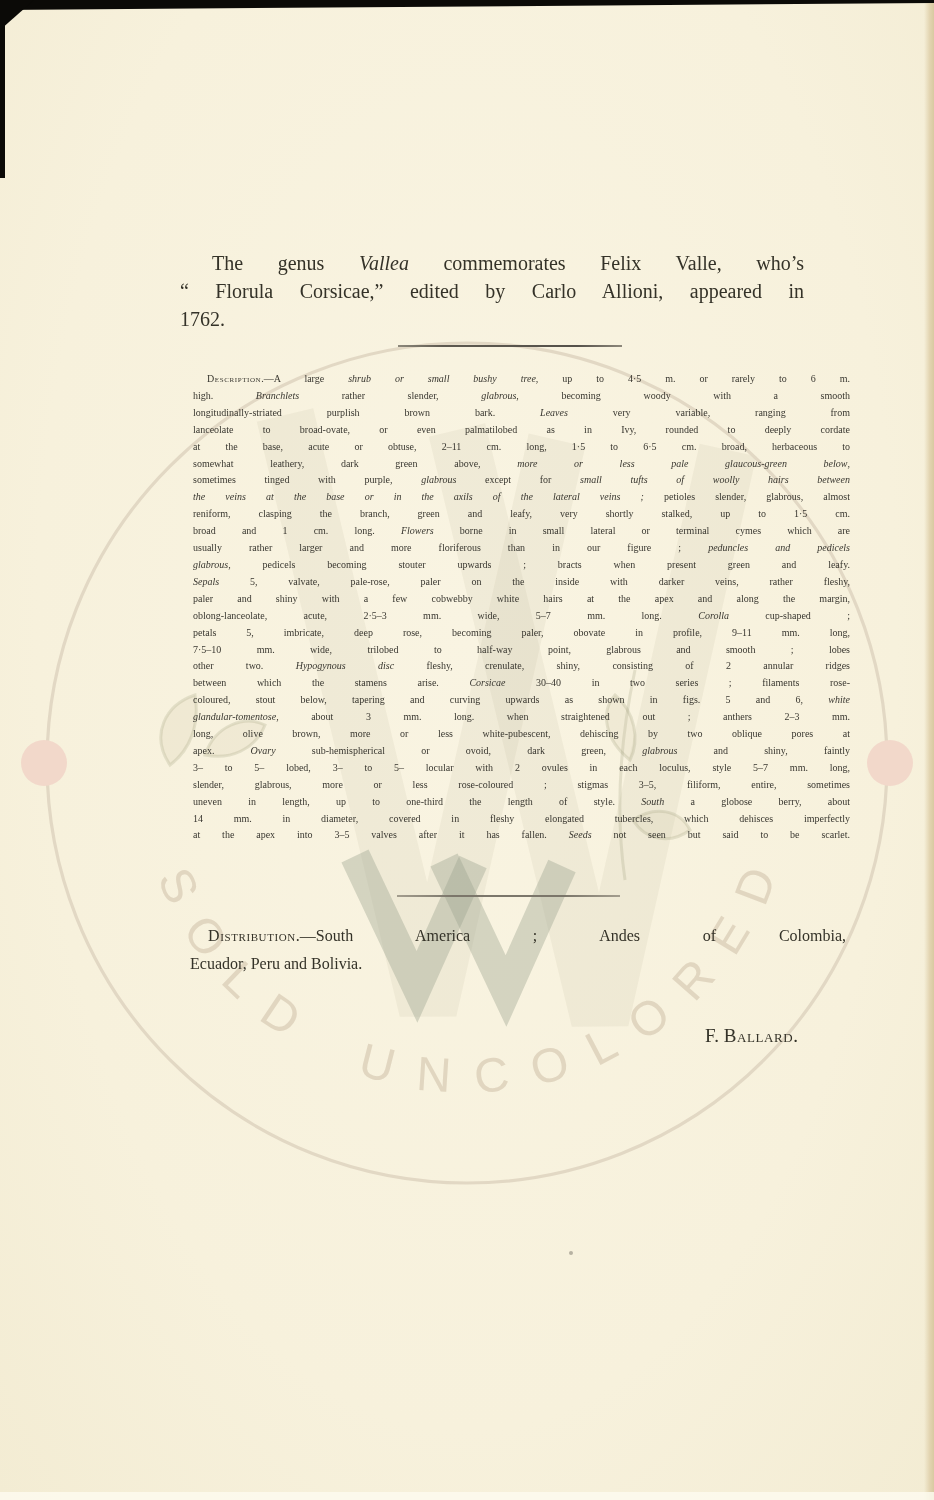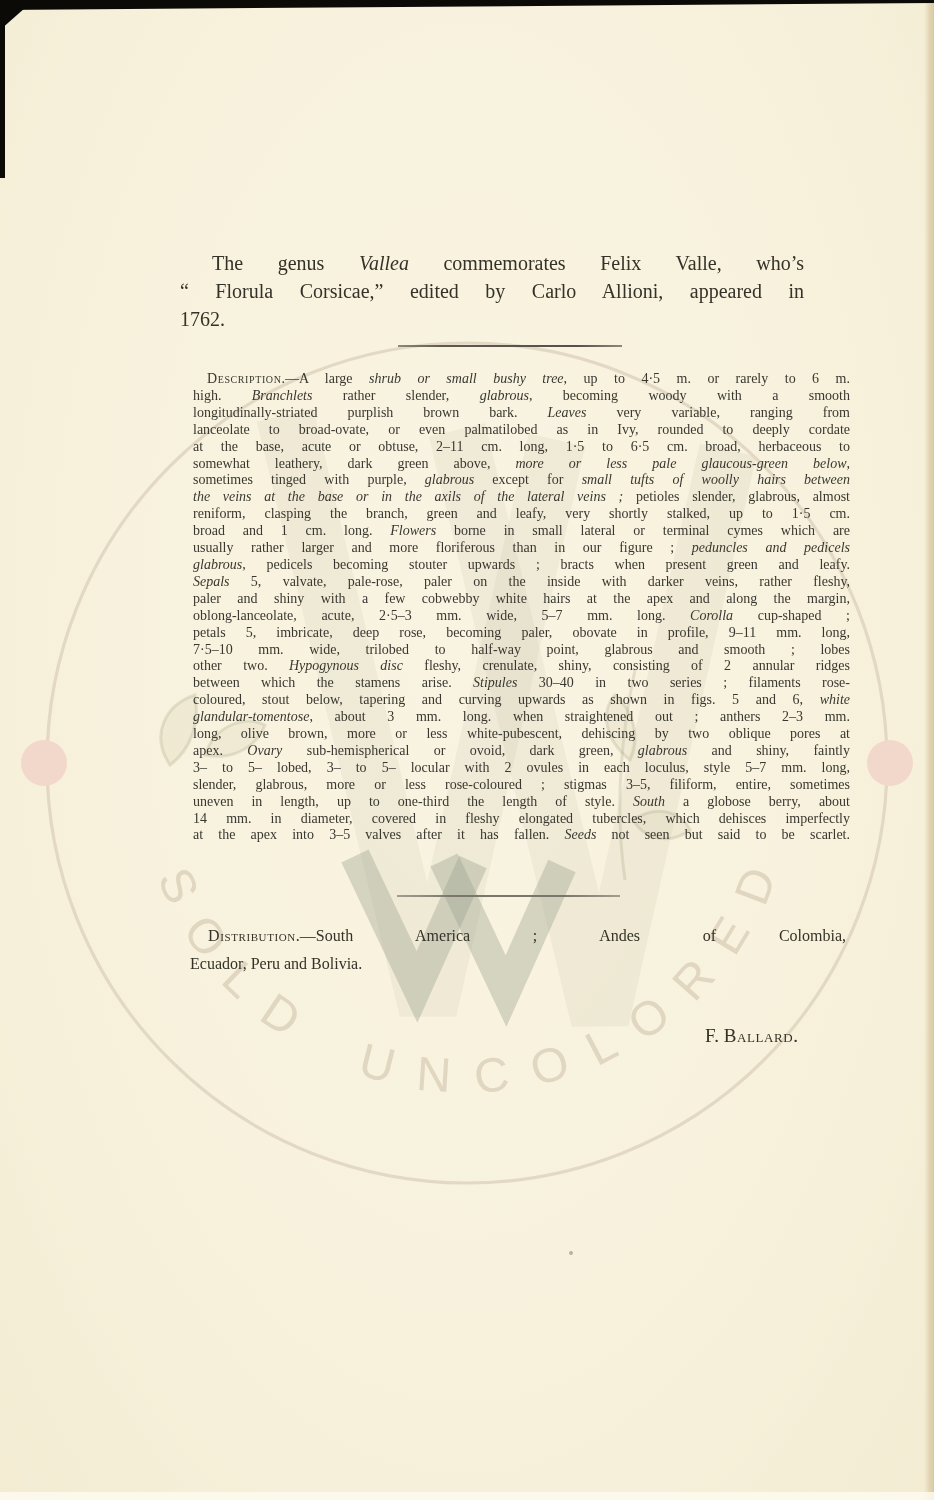--- a/index.html
+++ b/index.html
@@ -21,21 +21,21 @@
   
   .wm { position:absolute; top:0; left:0; }
   .wm-arc-text { font-family:"Liberation Sans", sans-serif; font-size:48px; letter-spacing:26px;
     word-spacing:14px; fill:#e1d6c0; }
   
   .para { position:absolute; color:#393730; }
   .line { text-align:justify; text-align-last:justify; }
   .line.no-just { text-align:right; text-align-last:left; }
   .intro { top:249px; left:180px; width:624px; font-size:20px; line-height:28px; color:#343228; }
   .intro .line:first-child { text-indent:32px; }
-  .desc { top:371px; left:193px; width:657px; font-size:14px; line-height:16.9px; }
+  .desc { top:371px; left:193px; width:657px; font-size:10px; line-height:16.9px; }
   .desc .line:first-child { text-indent:14px; }
   .dist { top:922px; left:190px; width:656px; font-size:16px; line-height:28px; color:#343228; }
   .dist .line:first-child { text-indent:18px; }
   .signature { top:1022px; left:190px; width:656px; font-size:19px; line-height:28px;
     text-align:right; padding-right:48px; box-sizing:border-box; color:#343228; }
   .sc { font-variant: small-caps; letter-spacing:0.6px; }
   .rule { position:absolute; height:2px; }
   .rule-1 { top:345px; left:398px; width:224px;
     background:linear-gradient(to right, #8d887b, #5d594f 20%, #55514a 80%, #8d887b); }
   .rule-2 { top:895px; left:397px; width:223px;
@@ -98,21 +98,21 @@
       <div class="line">reniform, clasping the branch, green and leafy, very shortly stalked, up to 1·5 cm.</div>
       <div class="line">broad and 1 cm. long. <i>Flowers</i> borne in small lateral or terminal cymes which are</div>
       <div class="line">usually rather larger and more floriferous than in our figure ; <i>peduncles and pedicels</i></div>
       <div class="line"><i>glabrous</i>, pedicels becoming stouter upwards ; bracts when present green and leafy.</div>
       <div class="line"><i>Sepals</i> 5, valvate, pale-rose, paler on the inside with darker veins, rather fleshy,</div>
       <div class="line">paler and shiny with a few cobwebby white hairs at the apex and along the margin,</div>
       <div class="line">oblong-lanceolate, acute, 2·5–3 mm. wide, 5–7 mm. long. <i>Corolla</i> cup-shaped ;</div>
       <div class="line">petals 5, imbricate, deep rose, becoming paler, obovate in profile, 9–11 mm. long,</div>
       <div class="line">7·5–10 mm. wide, trilobed to half-way point, glabrous and smooth ; lobes</div>
       <div class="line">other two. <i>Hypogynous disc</i> fleshy, crenulate, shiny, consisting of 2 annular ridges</div>
-      <div class="line">between which the stamens arise. <i>Stipules</i> 30–40 in two series ; filaments rose-</div>
+      <div class="line">between which the stamens arise. <i>Corsicae</i> 30–40 in two series ; filaments rose-</div>
       <div class="line">coloured, stout below, tapering and curving upwards as shown in figs. 5 and 6, <i>white</i></div>
       <div class="line"><i>glandular-tomentose</i>, about 3 mm. long. when straightened out ; anthers 2–3 mm.</div>
       <div class="line">long, olive brown, more or less white-pubescent, dehiscing by two oblique pores at</div>
       <div class="line">apex. <i>Ovary</i> sub-hemispherical or ovoid, dark green, <i>glabrous</i> and shiny, faintly</div>
       <div class="line">3– to 5– lobed, 3– to 5– locular with 2 ovules in each loculus, style 5–7 mm. long,</div>
       <div class="line">slender, glabrous, more or less rose-coloured ; stigmas 3–5, filiform, entire, sometimes</div>
       <div class="line">uneven in length, up to one-third the length of style. <i>South</i> a globose berry, about</div>
       <div class="line">14 mm. in diameter, covered in fleshy elongated tubercles, which dehisces imperfectly</div>
       <div class="line">at the apex into 3–5 valves after it has fallen. <i>Seeds</i> not seen but said to be scarlet.</div>
     </div>

